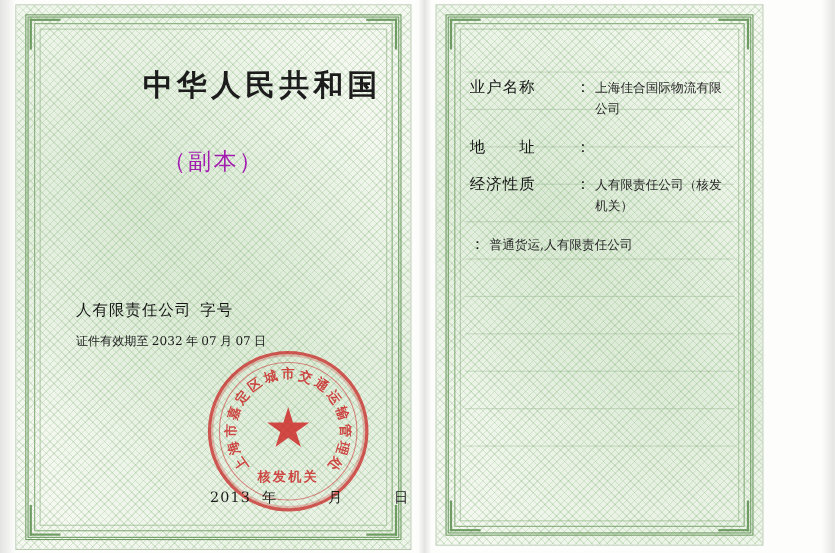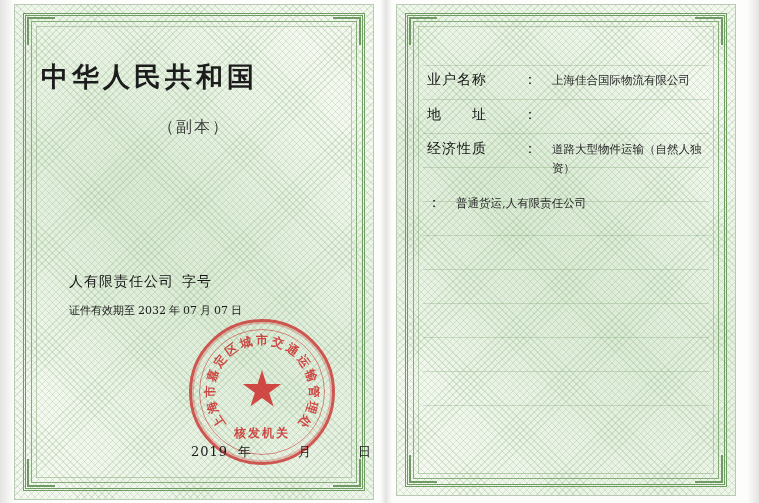--- a/index.html
+++ b/index.html
@@ -28,21 +28,21 @@
     width: 360px;
     height: 496px;
     background: #f2f7ef;
     border: 1px solid #b9c9b4;
     box-sizing: border-box;
   }
   .cert-right {
     position: absolute;
     left: 396px;
     top: 4px;
-    width: 340px;
+    width: 298px;
     height: 492px;
     background: #f2f7ef;
     border: 1px solid #b9c9b4;
     box-sizing: border-box;
   }
 
   
   .pattern {
     position: absolute;
     inset: 0;
@@ -104,43 +104,43 @@
     background: linear-gradient(to left, rgba(0,0,0,0.10), rgba(0,0,0,0));
   }
 
   
   .left-content {
     position: absolute;
     left: 26px; top: 26px; right: 26px; bottom: 26px;
   }
   .country-title {
     margin-top: 28px;
-    text-align: left;
+    text-align: right;
     font-family: "DejaVu Serif", "Liberation Serif", serif;
     font-size: 27px;
     font-weight: bold;
     letter-spacing: 4px;
     color: #1c1c1c;
   }
   .doc-title {
     margin-top: 18px;
     text-align: center;
     font-family: "DejaVu Serif", "Liberation Serif", serif;
     font-size: 33px;
     font-weight: bold;
     letter-spacing: 2px;
     color: #111111;
   }
   .doc-subtitle {
-    margin-top: 22px;
+    margin-top: 38px;
     text-align: center;
     font-family: "DejaVu Serif", "Liberation Serif", serif;
-    font-size: 16px;
+    font-size: 21px;
     letter-spacing: 2px;
-    color: #404040;
+    color: #a21caf;
   }
 
   .license-line {
     position: absolute;
     left: 28px;
     top: 242px;
     width: 256px;
     display: flex;
     align-items: flex-end;
     font-family: "DejaVu Serif", "Liberation Serif", serif;
@@ -262,21 +262,20 @@
     flex: 0 0 10px;
     font-size: 14px;
   }
   .field-row .fvalue {
     flex: 1;
     font-size: 11.5px;
     line-height: 1.65;
     color: #2a2a2a;
     padding-left: 4px;
     word-break: break-all;
-    margin-left: 11px;
   }
   .first-row { margin-top: 36px; }
 
   
   .rule-set {
     position: absolute;
     left: 26px;
     right: 26px;
     top: 60px;
     bottom: 26px;
@@ -346,21 +345,21 @@
             <span style="transform: rotate(-18.5714deg) translate(54px) rotate(90deg) translate(-6px, -6px);">输</span>
             <span style="transform: rotate(-0.714286deg) translate(54px) rotate(90deg) translate(-6px, -6px);">管</span>
             <span style="transform: rotate(17.1429deg) translate(54px) rotate(90deg) translate(-6px, -6px);">理</span>
             <span style="transform: rotate(35deg) translate(54px) rotate(90deg) translate(-6px, -6px);">处</span>
           </div>
         <div class="seal-star"></div>
         <div class="seal-bottom-text">核发机关</div>
       </div>
 
       <div class="date-line">
-        <span>2019</span>
+        <span>2013</span>
         <span class="g">年</span>
         <span class="gap"></span>
         <span class="g">月</span>
         <span class="gap"></span>
         <span class="g">日</span>
       </div>
     </div>
   </div>
 
   <div class="crease"></div>
@@ -398,21 +397,21 @@
       </div>
 
       <div class="field-row">
         <span class="flabel">地　　址</span>
         <span class="colon">：</span>
       </div>
 
       <div class="field-row">
         <span class="flabel">经济性质</span>
         <span class="colon">：</span>
-        <span class="fvalue">道路大型物件运输（自然人独资）</span>
+        <span class="fvalue">人有限责任公司（核发机关）</span>
       </div>
 
       <div class="field-row">
         <span class="colon">：</span>
         <span class="fvalue">普通货运,人有限责任公司</span>
       </div>
 
     </div>
   </div>
 

